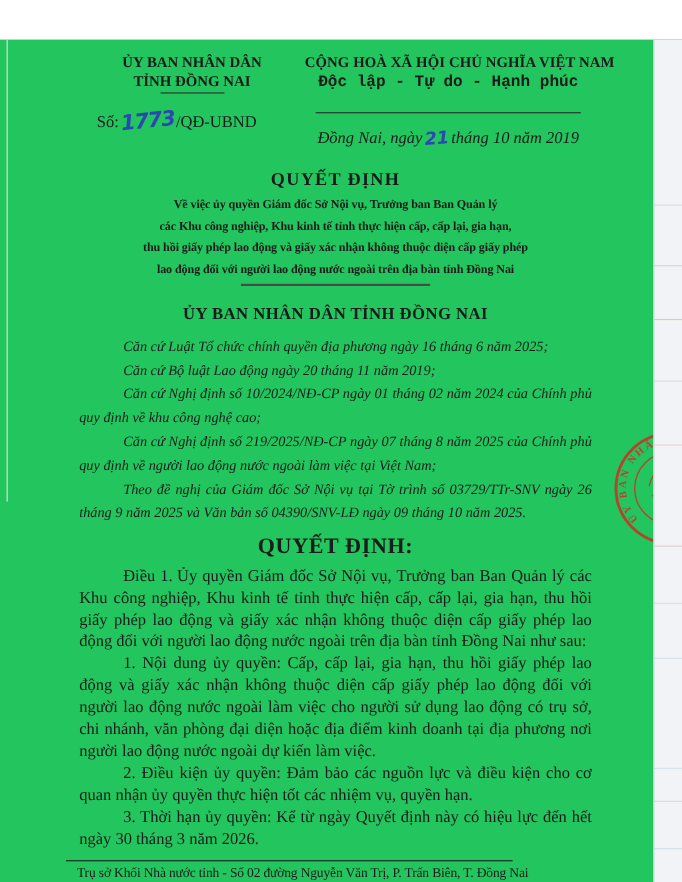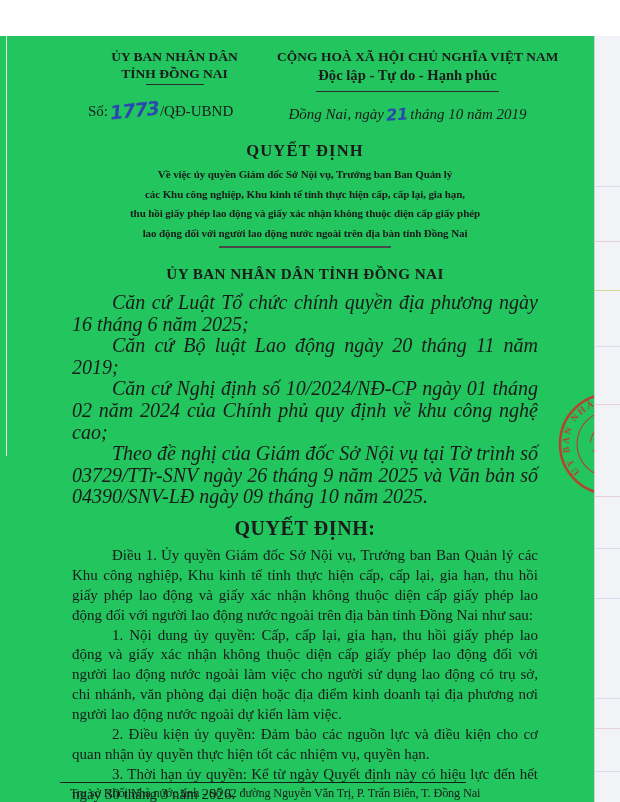--- a/index.html
+++ b/index.html
@@ -16,38 +16,38 @@
 
   
   .header-row { display:flex; }
   .h-left { width:44%; text-align:center; }
   .h-right { width:56%; text-align:center; }
   .org-line { font-weight:bold; font-size:13.5px; line-height:17px; white-space:nowrap; }
   .org-underline { width:58px; border-bottom:1.6px solid #2a2a2a; margin:2px auto 0; }
   .num-line { margin-top:13px; text-align:left; padding-left:16px; font-size:15px; white-space:nowrap; }
   .motto-1 { font-weight:bold; font-size:13.4px; line-height:17px; white-space:nowrap; letter-spacing:0.1px; }
   .motto-2 { display:inline-block; font-weight:bold; font-size:14.6px; line-height:18px;
-             border-bottom:1.6px solid #2a2a2a; padding:0 2px 7px; margin-top:1px; white-space:nowrap; }
+             border-bottom:1.6px solid #2a2a2a; padding:0 2px 18px; margin-top:1px; white-space:nowrap;font-family:Liberation Mono, monospace; }
   .date-line { margin-top:12px; font-style:italic; font-size:15px; white-space:nowrap; }
   .handwrite { font-family:"DejaVu Sans", sans-serif; font-style:italic; font-weight:bold;
                color:#2b47b0; display:inline-block; }
   .hw-number { font-size:19px; transform:rotate(-6deg); margin:0 1px 0 2px; position:relative; top:1px; letter-spacing:-1px; }
   .hw-day { font-size:16px; transform:rotate(-4deg); margin:0 2px; position:relative; top:1px; }
 
   
   .doc-heading { text-align:center; font-weight:bold; font-size:16.5px; letter-spacing:1.2px; margin-top:18px; }
   .subtitle { margin-top:4px; }
   .subtitle-line { text-align:center; font-weight:bold; font-size:11px; line-height:19.5px; letter-spacing:-0.1px; }
   .subtitle-underline { width:172px; border-bottom:2px solid #4a4a4a; margin:3px auto 0; }
 
   .issuer-heading { text-align:center; font-weight:bold; font-size:15.2px; margin-top:17px; letter-spacing:0.4px; white-space:nowrap; }
 
   
   .preamble { margin-top:9px; }
-  .preamble-item { margin:0; font-style:italic; font-size:20px; line-height:21.6px;
+  .preamble-item { margin:0; font-style:italic; font-size:13px; line-height:21.6px;
                    text-align:justify; text-indent:40px; }
 
   .decision-heading { text-align:center; font-weight:bold; font-size:20px; letter-spacing:0.6px; margin-top:9px; }
 
   
   .articles { margin-top:6px; }
   .article { margin:0; font-size:15px; line-height:19.9px; text-align:justify; text-indent:40px; }
   .article .lead { font-weight:normal; margin-right:4px; }
 
   
@@ -101,20 +101,21 @@
       <div class="subtitle-line">lao động đối với người lao động nước ngoài trên địa bàn tỉnh Đồng Nai</div>
       <div class="subtitle-underline"></div>
     </div>
 
     <div class="issuer-heading">ỦY BAN NHÂN DÂN TỈNH ĐỒNG NAI</div>
 
     <div class="preamble">
       <p class="preamble-item">Căn cứ Luật Tổ chức chính quyền địa phương ngày 16 tháng 6 năm 2025;</p>
       <p class="preamble-item">Căn cứ Bộ luật Lao động ngày 20 tháng 11 năm 2019;</p>
       <p class="preamble-item">Căn cứ Nghị định số 10/2024/NĐ-CP ngày 01 tháng 02 năm 2024 của Chính phủ quy định về khu công nghệ cao;</p>
+      <p class="preamble-item">Căn cứ Nghị định số 219/2025/NĐ-CP ngày 07 tháng 8 năm 2025 của Chính phủ quy định về người lao động nước ngoài làm việc tại Việt Nam;</p>
       <p class="preamble-item">Theo đề nghị của Giám đốc Sở Nội vụ tại Tờ trình số 03729/TTr-SNV ngày 26 tháng 9 năm 2025 và Văn bản số 04390/SNV-LĐ ngày 09 tháng 10 năm 2025.</p>
     </div>
 
     <div class="decision-heading">QUYẾT ĐỊNH:</div>
 
     <div class="articles">
       <p class="article"><span class="lead">Điều 1.</span><span>Ủy quyền Giám đốc Sở Nội vụ, Trưởng ban Ban Quản lý các Khu công nghiệp, Khu kinh tế tỉnh thực hiện cấp, cấp lại, gia hạn, thu hồi giấy phép lao động và giấy xác nhận không thuộc diện cấp giấy phép lao động đối với người lao động nước ngoài trên địa bàn tỉnh Đồng Nai như sau:</span></p>
       <p class="article">1. Nội dung ủy quyền: Cấp, cấp lại, gia hạn, thu hồi giấy phép lao động và giấy xác nhận không thuộc diện cấp giấy phép lao động đối với người lao động nước ngoài làm việc cho người sử dụng lao động có trụ sở, chi nhánh, văn phòng đại diện hoặc địa điểm kinh doanh tại địa phương nơi người lao động nước ngoài dự kiến làm việc.</p>
       <p class="article">2. Điều kiện ủy quyền: Đảm bảo các nguồn lực và điều kiện cho cơ quan nhận ủy quyền thực hiện tốt các nhiệm vụ, quyền hạn.</p>
       <p class="article">3. Thời hạn ủy quyền: Kể từ ngày Quyết định này có hiệu lực đến hết ngày 30 tháng 3 năm 2026.</p>

